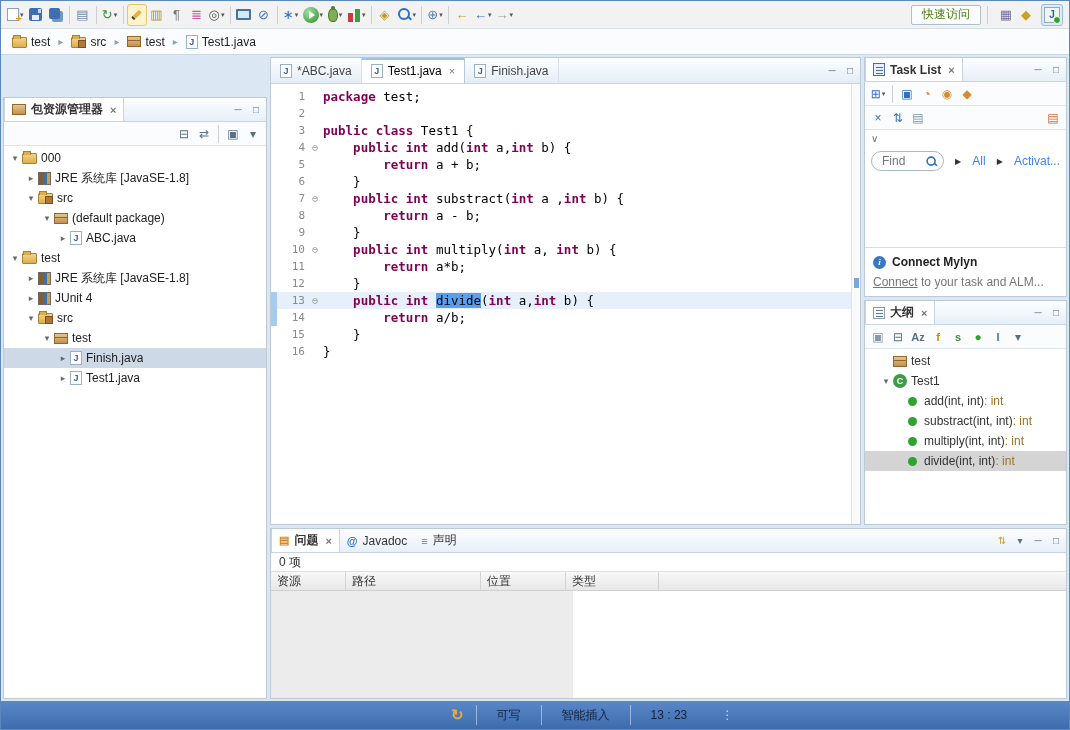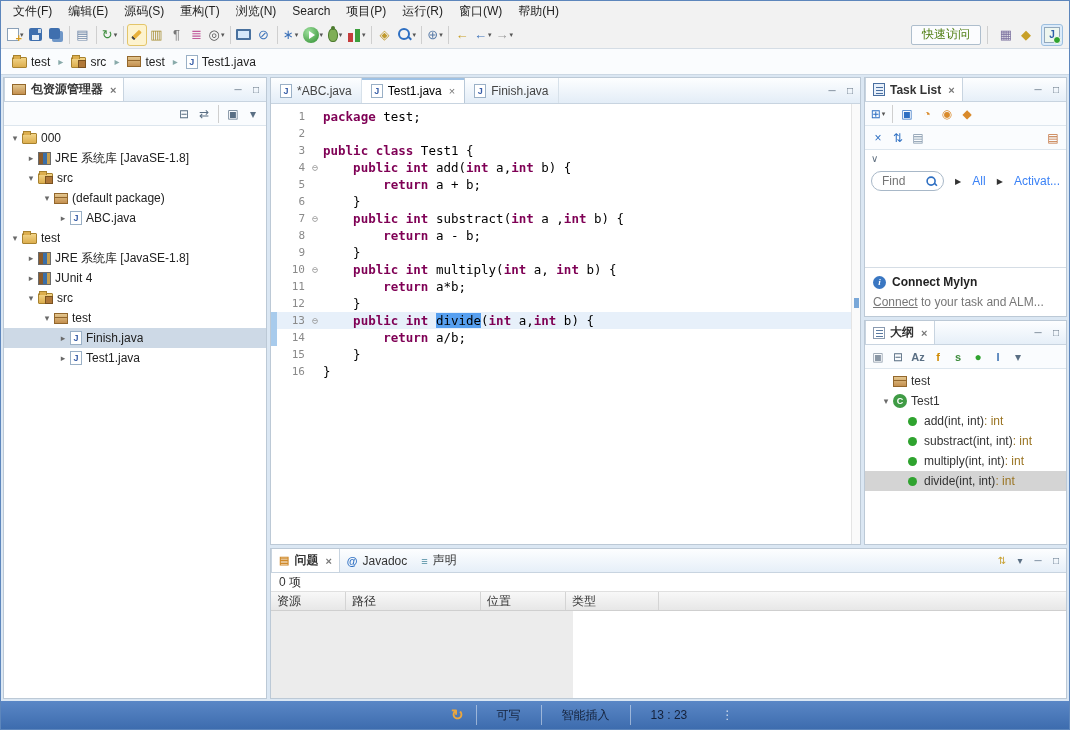--- a/index.html
+++ b/index.html
@@ -47,21 +47,21 @@
     font-size:10px;display:flex;align-items:center;justify-content:center;}
   .ci-javapersp:after{content:"";position:absolute;right:-2px;bottom:-2px;width:6px;height:6px;border-radius:50%;background:#2fa32f;border:1px solid #fff;}
   
   .crumbbar{height:26px;background:#fafcfe;border-bottom:1px solid #ccd8e4;display:flex;align-items:center;
     padding-left:8px;gap:5px;flex:0 0 auto;}
   .crumb{display:flex;align-items:center;gap:4px;padding:2px 3px;}
   .crumb-sep{color:#8aa;font-size:10px;}
   
   .main{flex:1;display:flex;background:#dbe7f3;padding:2px;gap:3px;min-height:0;}
   .panel{background:#fff;border:1px solid #bcc9d6;display:flex;flex-direction:column;min-width:0;min-height:0;}
-  .leftpanel{flex:0 0 264px;}
+  .leftpanel{flex:0 0 264px;margin-top:40px;}
   .centerwrap{flex:1;display:flex;flex-direction:column;gap:3px;min-width:0;}
   .toprow{flex:0 0 468px;display:flex;gap:3px;min-width:0;}
   .editorpanel{flex:1;}
   .rightcol{flex:0 0 203px;display:flex;flex-direction:column;gap:3px;}
   .tasklistpanel{flex:0 0 240px;}
   .outlinepanel{flex:1;}
   .problemspanel{flex:1;}
   
   .vtabbar{height:24px;background:linear-gradient(#fdfeff,#e6eff8);border-bottom:1px solid #c8d4e0;
     display:flex;align-items:stretch;flex:0 0 auto;}
@@ -147,32 +147,20 @@
   .sb-refresh{color:#eda73d;font-size:15px;font-weight:bold;margin-right:12px;}
   .sb-seg{padding:0 20px;height:20px;display:flex;align-items:center;border-left:1px solid rgba(255,255,255,.45);}
   .sb-seg:last-of-type{border-right:1px solid rgba(255,255,255,.45);}
   .sb-dots{margin-left:14px;color:rgba(255,255,255,.75);}
 </style>
 </head>
 <body>
 
 <div class="window">
 
-  <div class="menubar" id="menubar">
-      <div class="menu-item">文件(F)</div>
-      <div class="menu-item">编辑(E)</div>
-      <div class="menu-item">源码(S)</div>
-      <div class="menu-item">重构(T)</div>
-      <div class="menu-item">浏览(N)</div>
-      <div class="menu-item">Search</div>
-      <div class="menu-item">项目(P)</div>
-      <div class="menu-item">运行(R)</div>
-      <div class="menu-item">窗口(W)</div>
-      <div class="menu-item">帮助(H)</div>
-    </div>
 
   <div class="toolbar">
     <div class="tb-left" id="toolbar-icons">
         <span class="tbi">
           <span class="ci ci-new"></span>
           <span class="dd">▾</span>
         </span>
         <span class="tbi">
           <span class="ci ci-floppy"></span>
         </span>

